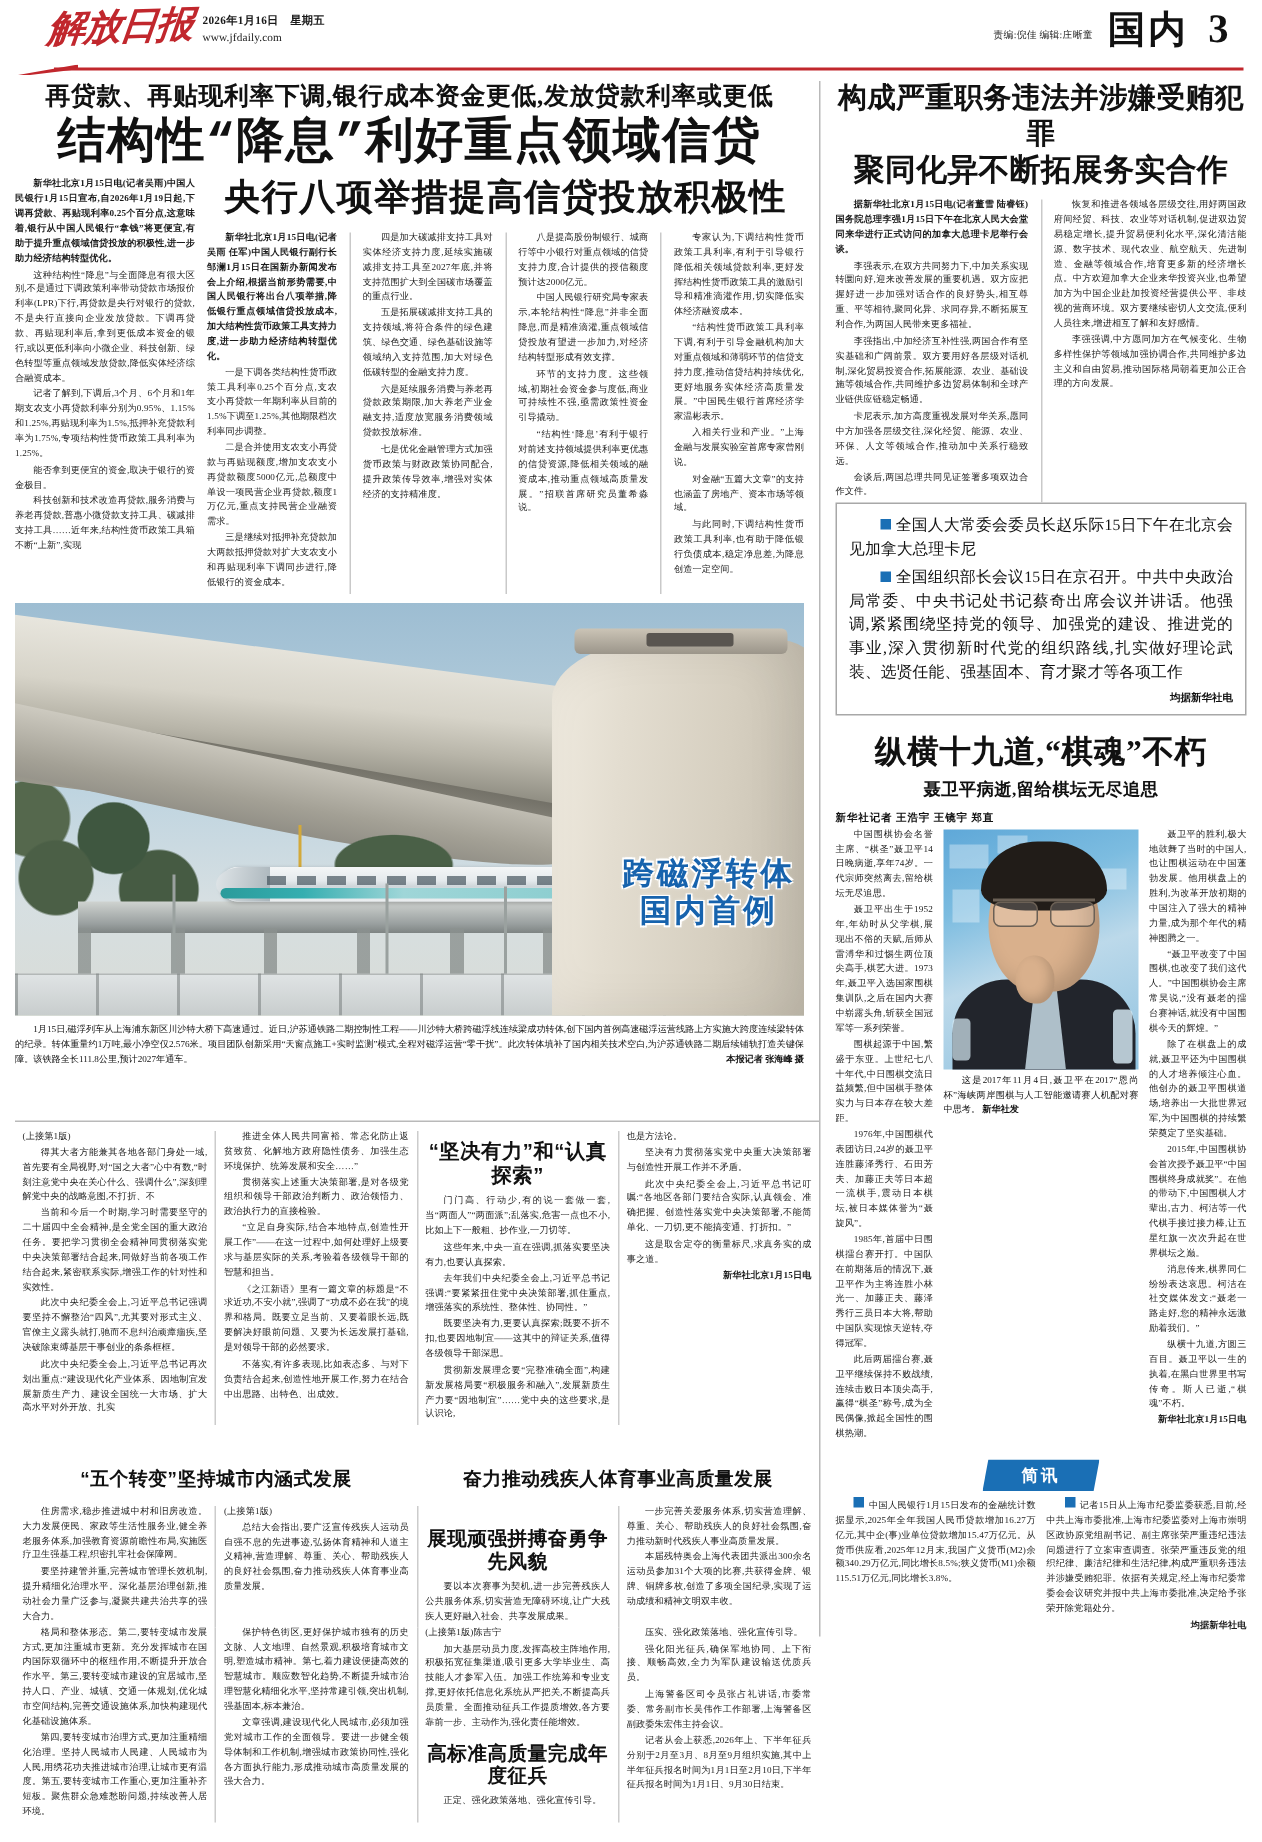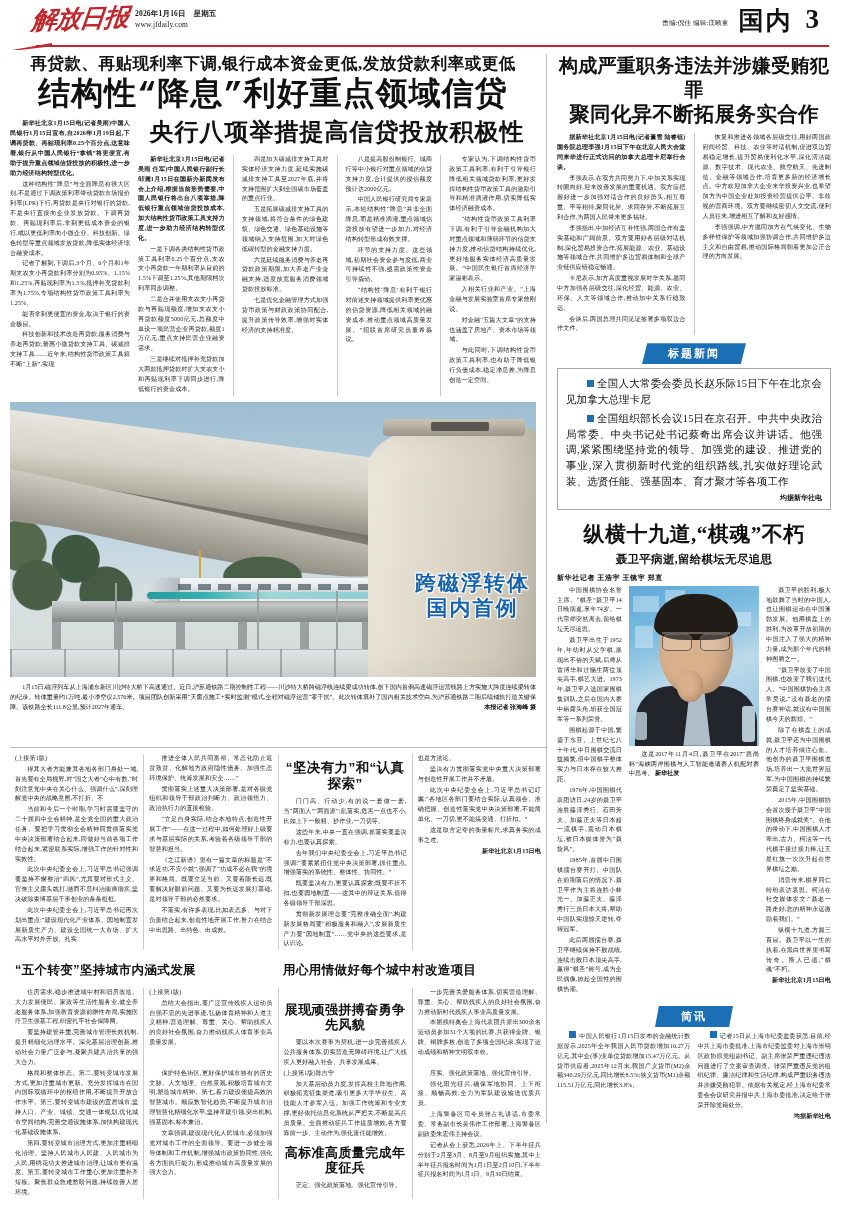--- a/index.html
+++ b/index.html
@@ -302,21 +302,21 @@
   .bcol { flex:1; min-width:0; padding:0 5px; }
   .bcol + .bcol { border-left:1px solid #cccccc; }
   .mid-head {
     font-size:13.5px; font-weight:bold; text-align:center;
     letter-spacing:.4px; margin:6px 0 5px; line-height:1.2;
     font-family:"Liberation Sans","DejaVu Sans",sans-serif;
   }
   .mid-head.serif { font-family:"Liberation Serif",serif; }
   .hl2 {
     font-size:12.5px; font-weight:bold; letter-spacing:.4px;
-    line-height:1.25; margin:7px 0 4px; 
+    line-height:1.25; margin:23px 0 4px; text-align:center;
     font-family:"Liberation Sans","DejaVu Sans",sans-serif;
   }
 </style>
 </head>
 <body>
 
 <div class="page">
 
   <div class="masthead">
     <div class="logo-wrap">
@@ -448,23 +448,20 @@
           </div>
         </div>
         <div class="col sep">
           <div class="body-txt">
             <p>恢复和推进各领域各层级交往,用好两国政府间经贸、科技、农业等对话机制,促进双边贸易稳定增长,提升贸易便利化水平,深化清洁能源、数字技术、现代农业、航空航天、先进制造、金融等领域合作,培育更多新的经济增长点。中方欢迎加拿大企业来华投资兴业,也希望加方为中国企业赴加投资经营提供公平、非歧视的营商环境。双方要继续密切人文交流,便利人员往来,增进相互了解和友好感情。</p>
             <p>李强强调,中方愿同加方在气候变化、生物多样性保护等领域加强协调合作,共同维护多边主义和自由贸易,推动国际格局朝着更加公正合理的方向发展。</p>
           </div>
         </div>
       </div>
 
-      <div class="banner-wrap">
-        <div class="banner">标题新闻</div>
-      </div>
       <div class="boxed">
         <div class="hl-item">
           <span class="sq"></span><span>全国人大常委会委员长赵乐际15日下午在北京会见加拿大总理卡尼</span>
         </div>
         <div class="hl-item">
           <span class="sq"></span><span>全国组织部长会议15日在京召开。中共中央政治局常委、中央书记处书记蔡奇出席会议并讲话。他强调,紧紧围绕坚持党的领导、加强党的建设、推进党的事业,深入贯彻新时代党的组织路线,扎实做好理论武装、选贤任能、强基固本、育才聚才等各项工作</span>
         </div>
         <div class="src-right">均据新华社电</div>
       </div>
 
@@ -579,21 +576,21 @@
           <p class="noind" style="text-align:right;font-weight:bold;">新华社北京1月15日电</p>
         </div>
       </div>
     </div>
 
     <div style="display:flex; align-items:center; margin-top:6px;">
       <div style="width:268px; padding:0 5px;">
         <div class="hl2">“五个转变”坚持城市内涵式发展</div>
       </div>
       <div style="width:268px; padding:0 5px;">
-        <div class="hl2">用心用情做好每个城中村改造项目</div>
+        <div class="hl2">奋力推动残疾人体育事业高质量发展</div>
       </div>
     </div>
 
     <div class="bottom-cols" style="margin-top:5px;">
       <div class="bcol">
         <div class="body-txt">
           <p>住房需求,稳步推进城中村和旧房改造。大力发展便民、家政等生活性服务业,健全养老服务体系,加强教育资源前瞻性布局,实施医疗卫生强基工程,织密扎牢社会保障网。</p>
           <p>要坚持建管并重,完善城市管理长效机制,提升精细化治理水平。深化基层治理创新,推动社会力量广泛参与,凝聚共建共治共享的强大合力。</p>
         </div>
       </div>

